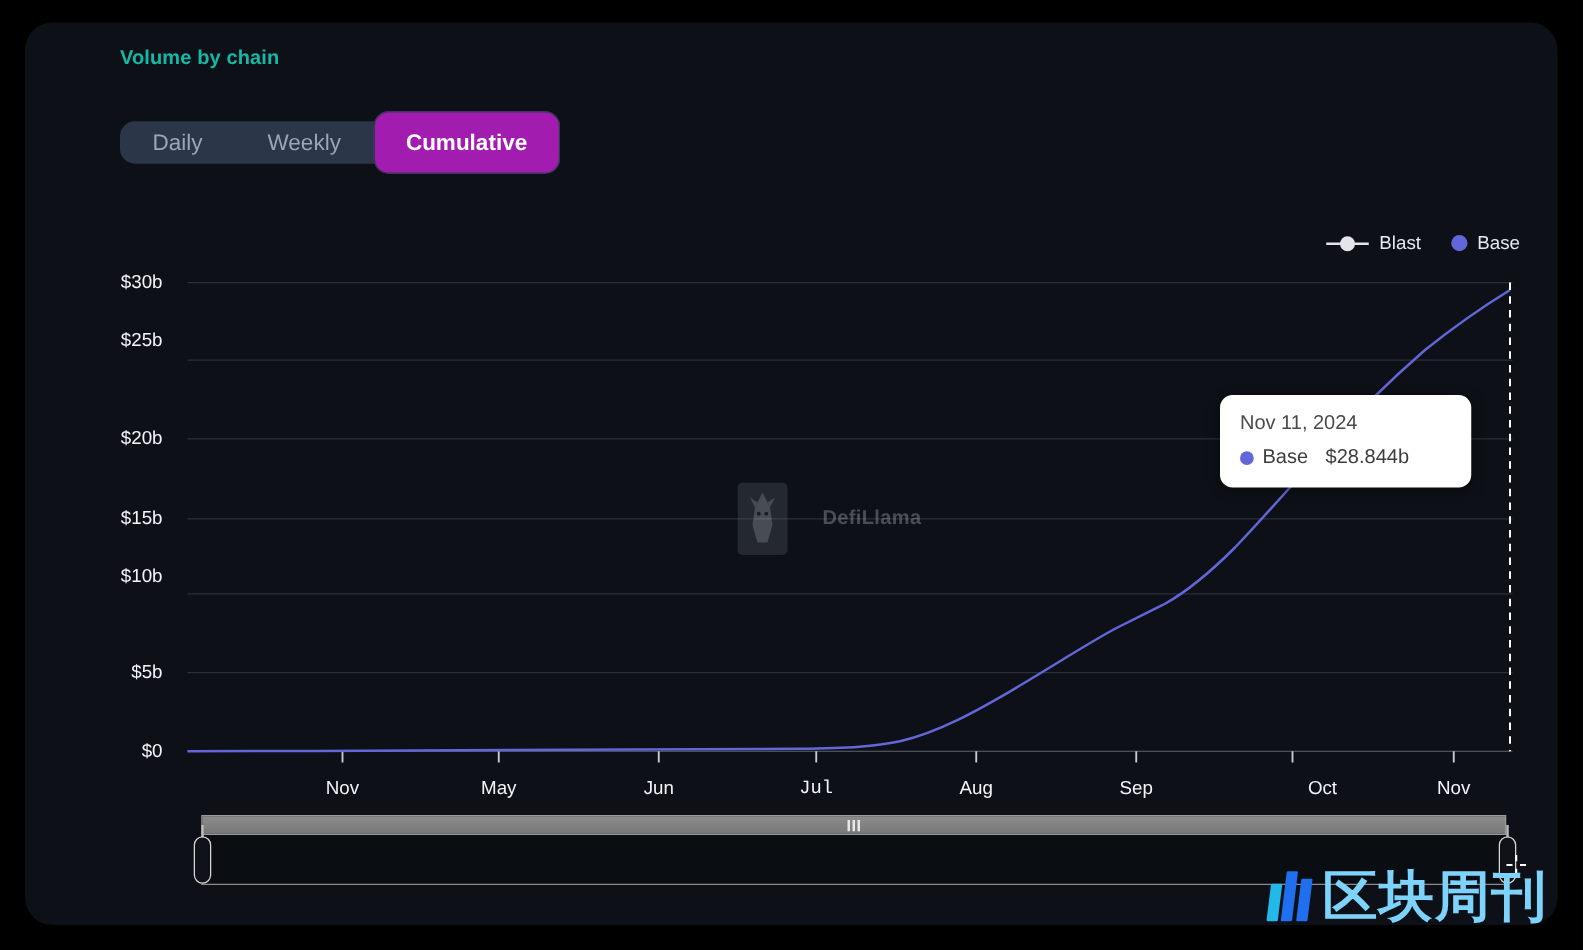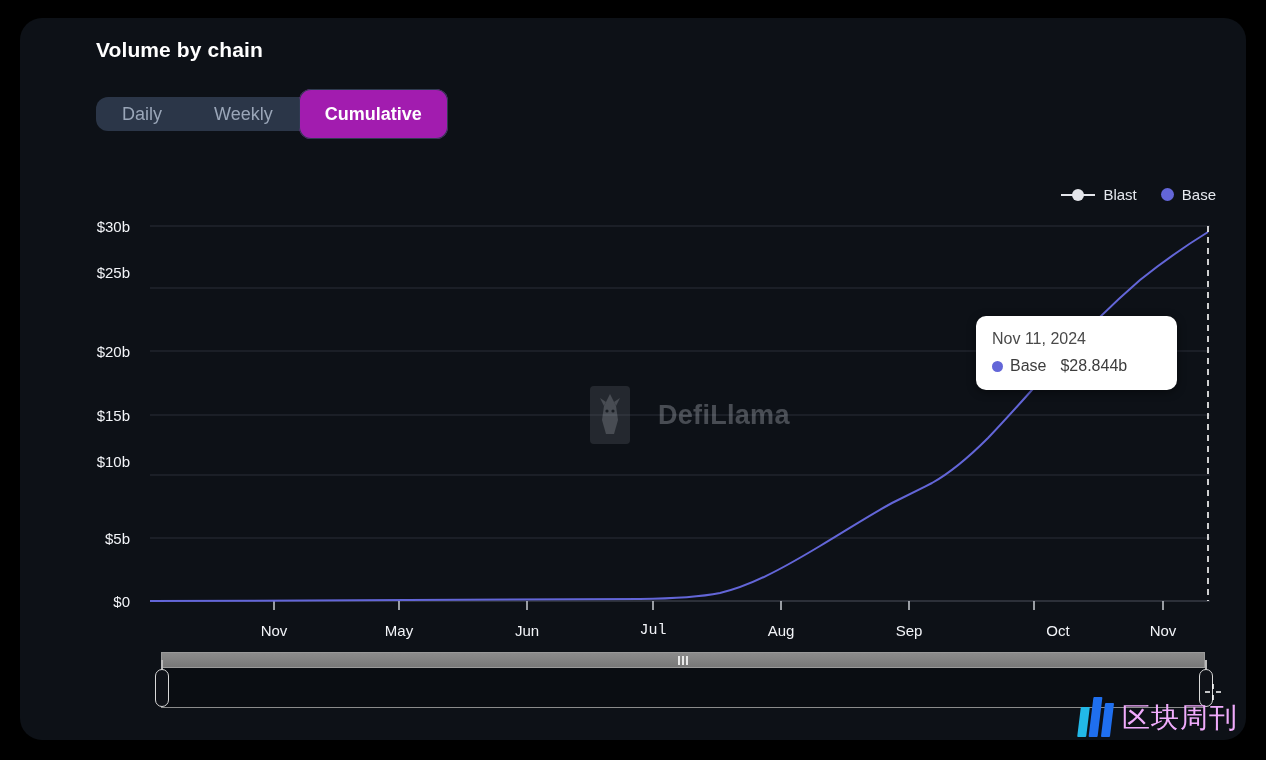--- a/index.html
+++ b/index.html
@@ -17,21 +17,21 @@
     left: 20px; top: 18px;
     width: 1226px; height: 722px;
     background: #0d1117;
     border-radius: 22px;
     overflow: hidden;
   }
 
   
   .chart-title {
     position: absolute; left: 76px; top: 20px;
-    font-size: 21px; font-weight: bold; color: #ffffff;
+    font-size: 16px; font-weight: bold; color: #14b8a6;
     letter-spacing: 0.1px;
   }
 
   
   .tabs {
     position: absolute; left: 76px; top: 79px;
     height: 34px;
     display: flex; align-items: center;
     background: #2b3648;
     border-radius: 12px;
@@ -91,21 +91,21 @@
     transform: translateX(-50%);
   }
 
   
   .watermark {
     position: absolute; left: 570px; top: 368px;
     display: flex; align-items: center; gap: 14px;
     opacity: 0.30;
     pointer-events: none;
   }
-  .wm-text { font-size: 27px; font-weight: bold; color: #cfd4dd; letter-spacing: 0.3px; }
+  .wm-text { font-size: 16px; font-weight: bold; color: #cfd4dd; letter-spacing: 0.3px; }
 
   
   .tooltip {
     position: absolute; left: 956px; top: 298px;
     width: 201px;
     background: #ffffff;
     border-radius: 10px;
     padding: 14px 16px 15px 16px;
     box-shadow: 0 2px 10px rgba(0,0,0,0.45);
   }
@@ -161,21 +161,21 @@
 
   
   .brand {
     position: absolute; right: 8px; bottom: 3px;
     display: flex; align-items: flex-end; gap: 2px;
     height: 46px;
   }
   .brand-bars { display: flex; align-items: flex-end; gap: 3px; margin-right: 8px; }
   .brand-bars i { display: block; width: 9px; border-radius: 1px; transform: skewX(-7deg); }
   .brand-cn {
-    font-size: 28px; font-weight: normal; color: #f0abfc;
+    font-size: 44px; font-weight: bold; color: #7dd3fc;
     line-height: 38px; letter-spacing: 1px;
   }
 </style>
 </head>
 <body>
 
 <div id="root">
   <div class="card">
 
     <div class="chart-title">Volume by chain</div>

